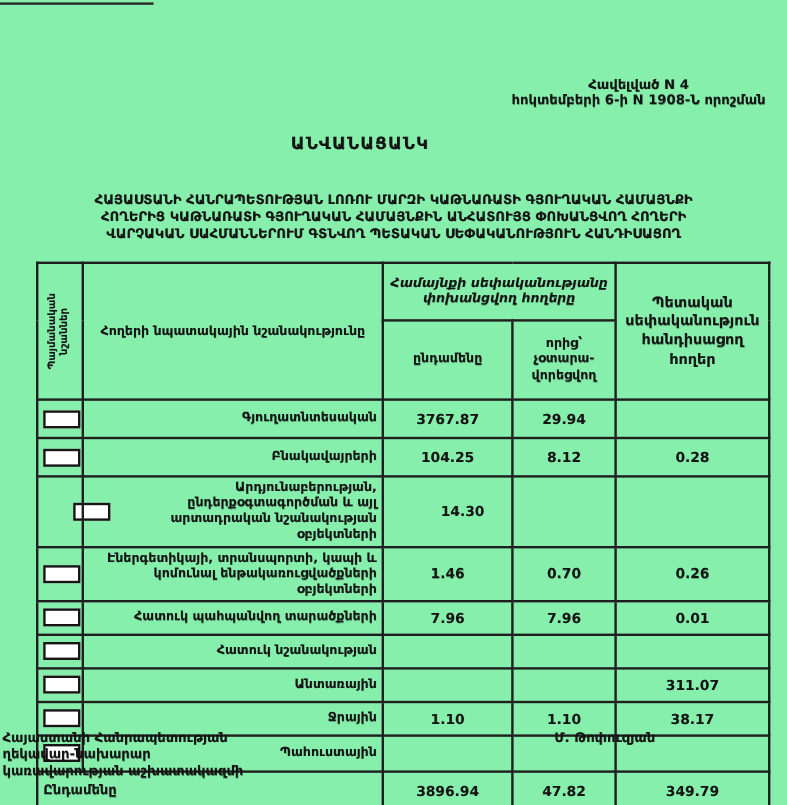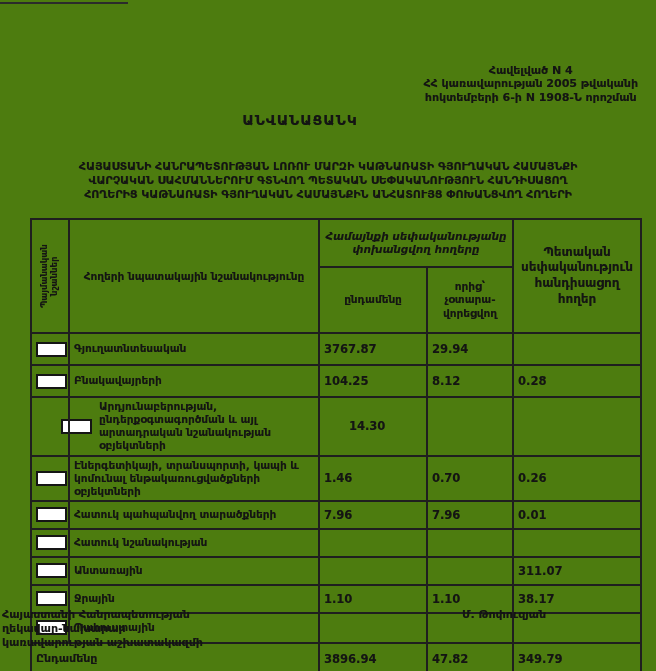--- a/index.html
+++ b/index.html
@@ -3,21 +3,21 @@
 <meta charset="utf-8">
 <style>
   html,body{margin:0;padding:0;}
   body{
     width:656px;height:671px;overflow:hidden;
     background:#ffffff;
     font-family:"DejaVu Sans","Liberation Sans",sans-serif;
     color:#141414;
     -webkit-font-smoothing:antialiased;
   }
-  .page{position:relative;width:656px;height:671px;background:#4d7c0f;}
+  .page{position:relative;width:656px;height:671px;background:#86efac;}
   .scan-line{position:absolute;top:2px;left:0;width:128px;height:2px;background:#2b2b2b;}
 
   .appendix{
     position:absolute;top:64px;right:18px;
     text-align:center;
     font-size:11px;font-weight:bold;line-height:1.22;
     text-shadow:0.3px 0.3px 0 rgba(0,0,0,0.35);
   }
   .doc-title{
     position:absolute;top:112px;left:0;width:600px;
@@ -55,22 +55,22 @@
     font-size:8.5px;line-height:1.15;
     margin:0 auto;height:100px;
     text-align:center;white-space:pre-line;
   }
   td.c-sym{padding:0;text-align:center;vertical-align:middle;}
   .chk{
     width:27px;height:11px;
     border:2px solid #151515;
     margin:0 auto;background:#fff;
   }
-  td.c-label{font-size:10.5px;line-height:1.25;text-align:left;padding-left:6px;}
-  td.c-num{font-size:11.5px;}
+  td.c-label{font-size:10.5px;line-height:1.25;text-align:right;padding-left:6px;}
+  td.c-num{font-size:11.5px;text-align:center;}
   tr.r1 td{height:26px;} tr.r2 td{height:26px;}
   tr.r3 td{height:40px;padding-left:29px;} tr.r4 td{height:38px;}
   tr.r5 td{height:22px;} tr.r6 td{height:22px;}
   tr.r7 td{height:22px;} tr.r8 td{height:22px;}
   tr.r9 td{height:24px;}
   tr.rt td{height:26px;}
   td.c-total-label{font-size:11px;padding-left:48px;text-align:left;}
 
   .footer{
     position:absolute;top:608px;left:2px;width:628px;
@@ -87,30 +87,29 @@
   }
 </style>
 </head>
 <body>
 
 <div class="page">
   <div class="scan-line"></div>
 
   <div class="appendix">
     <div>Հավելված N 4</div>
-    <div>ՀՀ կառավարության 2005 թվականի</div>
     <div>հոկտեմբերի 6-ի N 1908-Ն որոշման</div>
   </div>
 
   <div class="doc-title">ԱՆՎԱՆԱՑԱՆԿ</div>
 
   <div class="subtitle">
     <div>ՀԱՅԱՍՏԱՆԻ ՀԱՆՐԱՊԵՏՈՒԹՅԱՆ ԼՈՌՈՒ ՄԱՐԶԻ ԿԱԹՆԱՌԱՏԻ ԳՅՈՒՂԱԿԱՆ ՀԱՄԱՅՆՔԻ</div>
+    <div>ՀՈՂԵՐԻՑ ԿԱԹՆԱՌԱՏԻ ԳՅՈՒՂԱԿԱՆ ՀԱՄԱՅՆՔԻՆ ԱՆՀԱՏՈՒՅՑ ՓՈԽԱՆՑՎՈՂ ՀՈՂԵՐԻ</div>
     <div>ՎԱՐՉԱԿԱՆ ՍԱՀՄԱՆՆԵՐՈՒՄ ԳՏՆՎՈՂ ՊԵՏԱԿԱՆ ՍԵՓԱԿԱՆՈՒԹՅՈՒՆ ՀԱՆԴԻՍԱՑՈՂ</div>
-    <div>ՀՈՂԵՐԻՑ ԿԱԹՆԱՌԱՏԻ ԳՅՈՒՂԱԿԱՆ ՀԱՄԱՅՆՔԻՆ ԱՆՀԱՏՈՒՅՑ ՓՈԽԱՆՑՎՈՂ ՀՈՂԵՐԻ</div>
   </div>
 
   <table class="land">
     <colgroup>
       <col style="width:38px">
         <col style="width:250px">
         <col style="width:108px">
         <col style="width:86px">
         <col style="width:128px">
     </colgroup>

